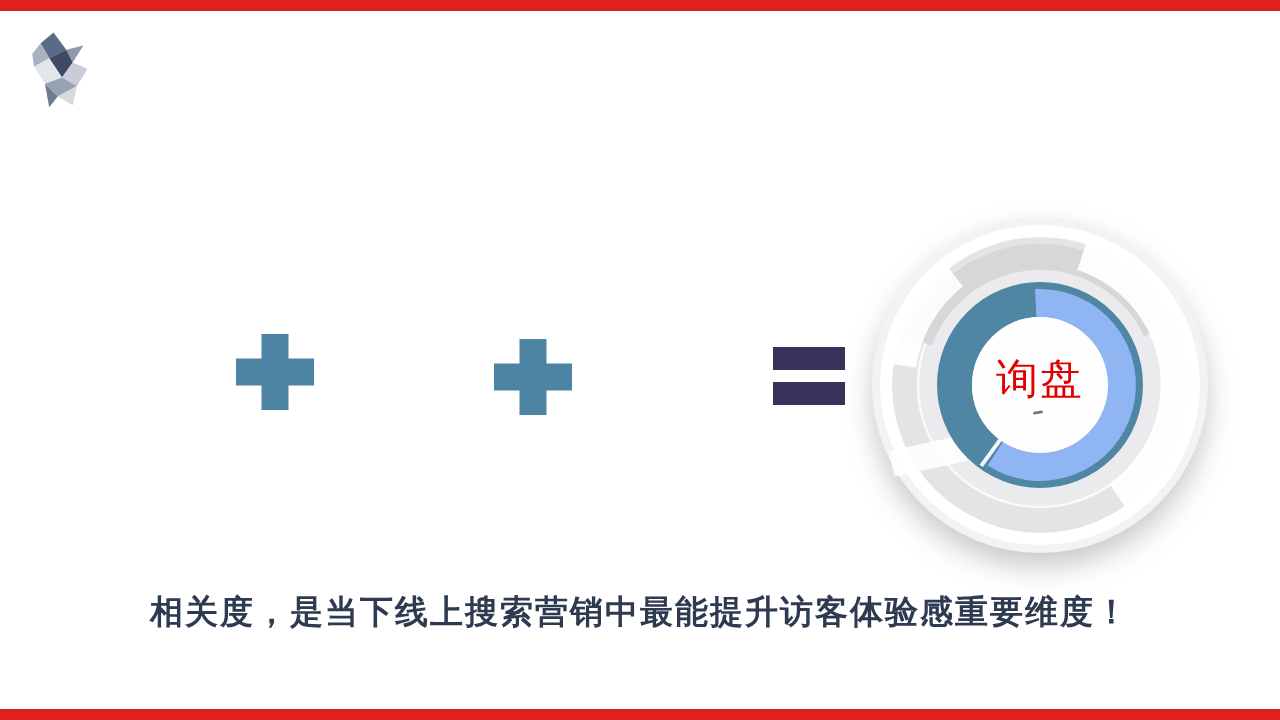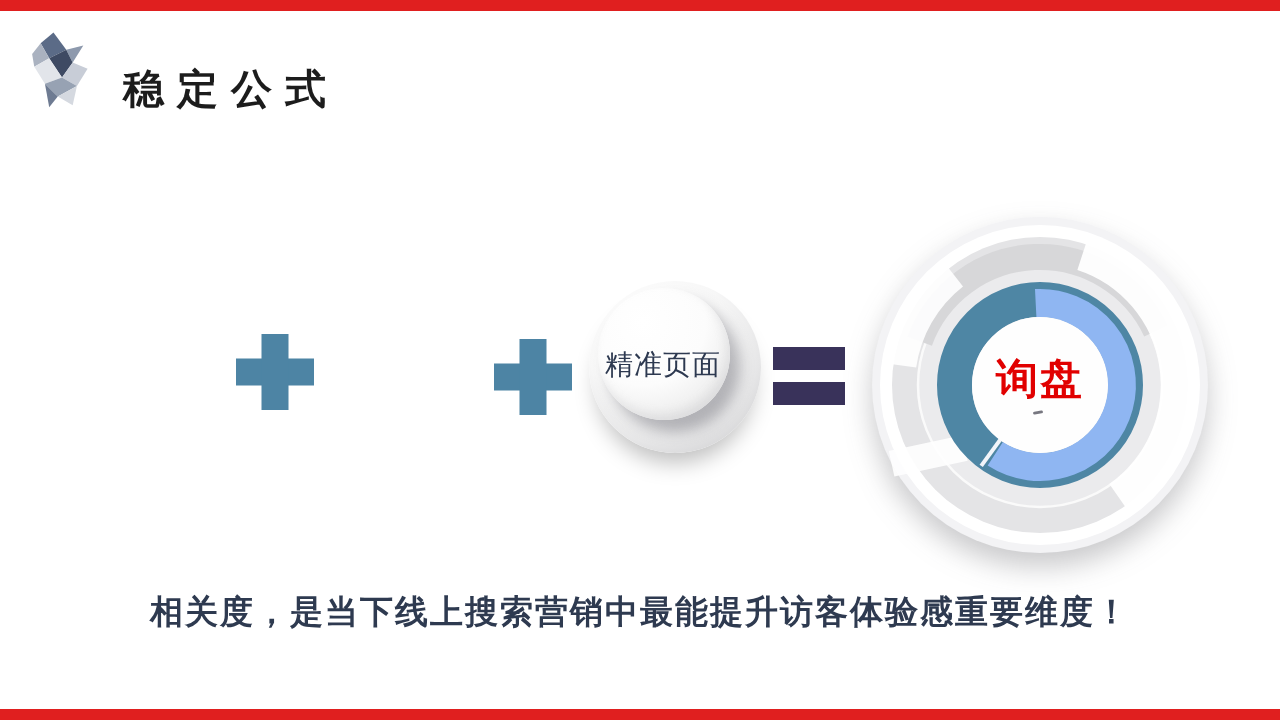--- a/index.html
+++ b/index.html
@@ -51,21 +51,21 @@
   .equals i{position:absolute;left:0;width:72px;height:23px;background:var(--equals-navy);}
   .equals i.b1{top:0;}
   .equals i.b2{bottom:0;}
 
   
   .ring-graphic{position:absolute;left:870px;top:215px;width:340px;height:340px;}
   .ring-graphic svg{filter:drop-shadow(0 14px 14px rgba(60,60,70,.28));}
   .ring-result{
     position:absolute;left:0;top:0;width:100%;height:100%;
     display:flex;align-items:center;justify-content:center;
-    font-family:"Liberation Serif","DejaVu Serif",serif;font-weight:700;
+    font-family:"Liberation Serif","DejaVu Serif",serif;font-weight:400;
     font-size:42px;color:var(--result-red);letter-spacing:2px;
     transform:translateY(-6px);
   }
   .ring-dash{position:absolute;left:163px;top:196px;width:10px;height:3px;border-radius:2px;background:#4a4a55;opacity:.75;transform:rotate(-10deg);}
 
   .footer-message{
     position:absolute;left:0;top:590px;width:100%;text-align:center;
     font-size:33px;font-weight:700;color:var(--footer-ink);letter-spacing:2px;white-space:nowrap;
   }
 </style>
@@ -83,31 +83,27 @@
       <polygon points="18,26 34,18 40,30 30,44" fill="#3e4a63"></polygon>
       <polygon points="40,30 54,36 44,52 30,44" fill="#c8cdd7"></polygon>
       <polygon points="10,12 18,26 4,34 2,22" fill="#aab2c0"></polygon>
       <polygon points="4,34 18,26 30,44 14,50" fill="#e2e5ea"></polygon>
       <polygon points="14,50 30,44 44,52 26,62" fill="#97a2b3"></polygon>
       <polygon points="26,62 44,52 40,70" fill="#d5d9e0"></polygon>
       <polygon points="14,50 26,62 18,72" fill="#6e7b92"></polygon>
     </svg>
   </div>
 
-  <div class="page-title">稳定公式</div>
 
 
   <div class="plus plus1"></div>
 
 
   <div class="plus plus2"></div>
 
-  <div class="sphere sphere3">
-    <span class="term">精准页面</span>
-  </div>
 
   <div class="equals">
     <i class="b1"></i>
       <i class="b2"></i>
   </div>
 
   <div class="ring-graphic">
     <svg width="340" height="340" viewBox="0 0 340 340" xmlns="http://www.w3.org/2000/svg">
 
       <circle cx="170" cy="170" r="168" fill="#f3f3f5"></circle>

